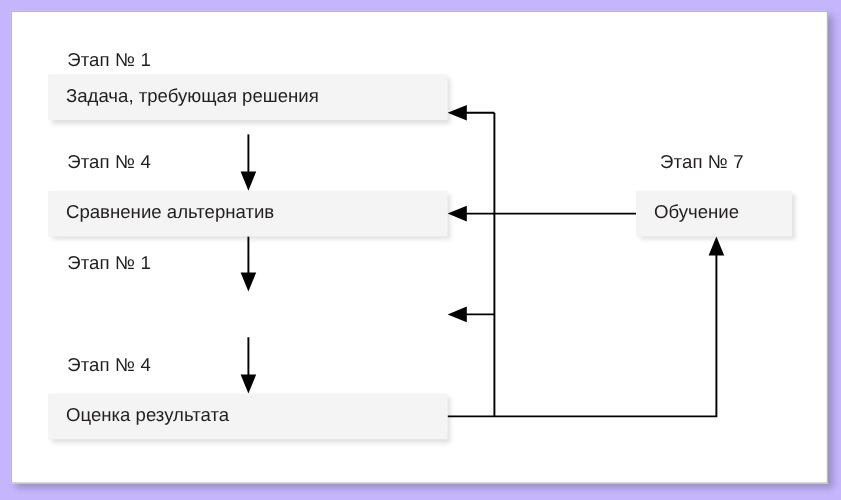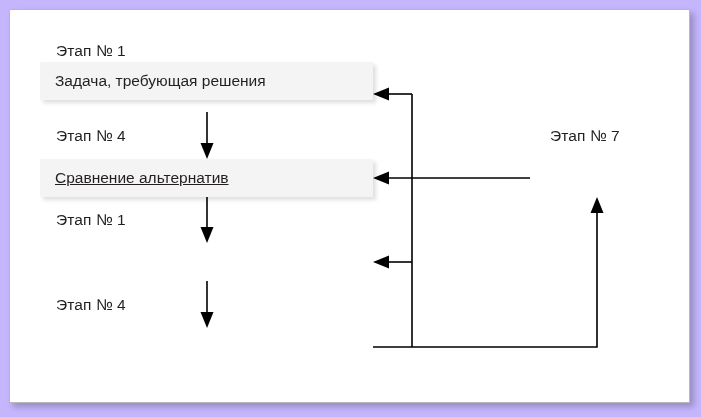--- a/index.html
+++ b/index.html
@@ -112,22 +112,28 @@
       <polygon points="373,262 389,255.5 389,268.5"></polygon>
     </g>
   </svg>
 
   <div class="stage-label" style="left:56px; top:43px;">Этап № 1</div>
   <div class="node-box" style="left:40px; top:62px; width:333px; height:38px;">
     <span>Задача, требующая решения</span>
   </div>
 
   <div class="stage-label" style="left:56px; top:128px;">Этап № 4</div>
-  <div class="node-box" style="left:40px; top:159px; width:333px; height:38px;text-decoration:underline;">
+  <div class="node-box" style="left:40px; top:159px; width:333px; height:38px;">
     <span>Сравнение альтернатив</span>
   </div>
 
   <div class="stage-label" style="left:56px; top:212px;">Этап № 1</div>
 
   <div class="stage-label" style="left:56px; top:297px;">Этап № 4</div>
+  <div class="node-box" style="left:40px; top:328px; width:333px; height:38px;">
+    <span>Оценка результата</span>
+  </div>
 
   <div class="stage-label" style="left:550px; top:128px;">Этап № 7</div>
+  <div class="node-box" style="left:530px; top:159px; width:130px; height:38px;">
+    <span>Обучение</span>
+  </div>
 </div>
 
 </body></html>

